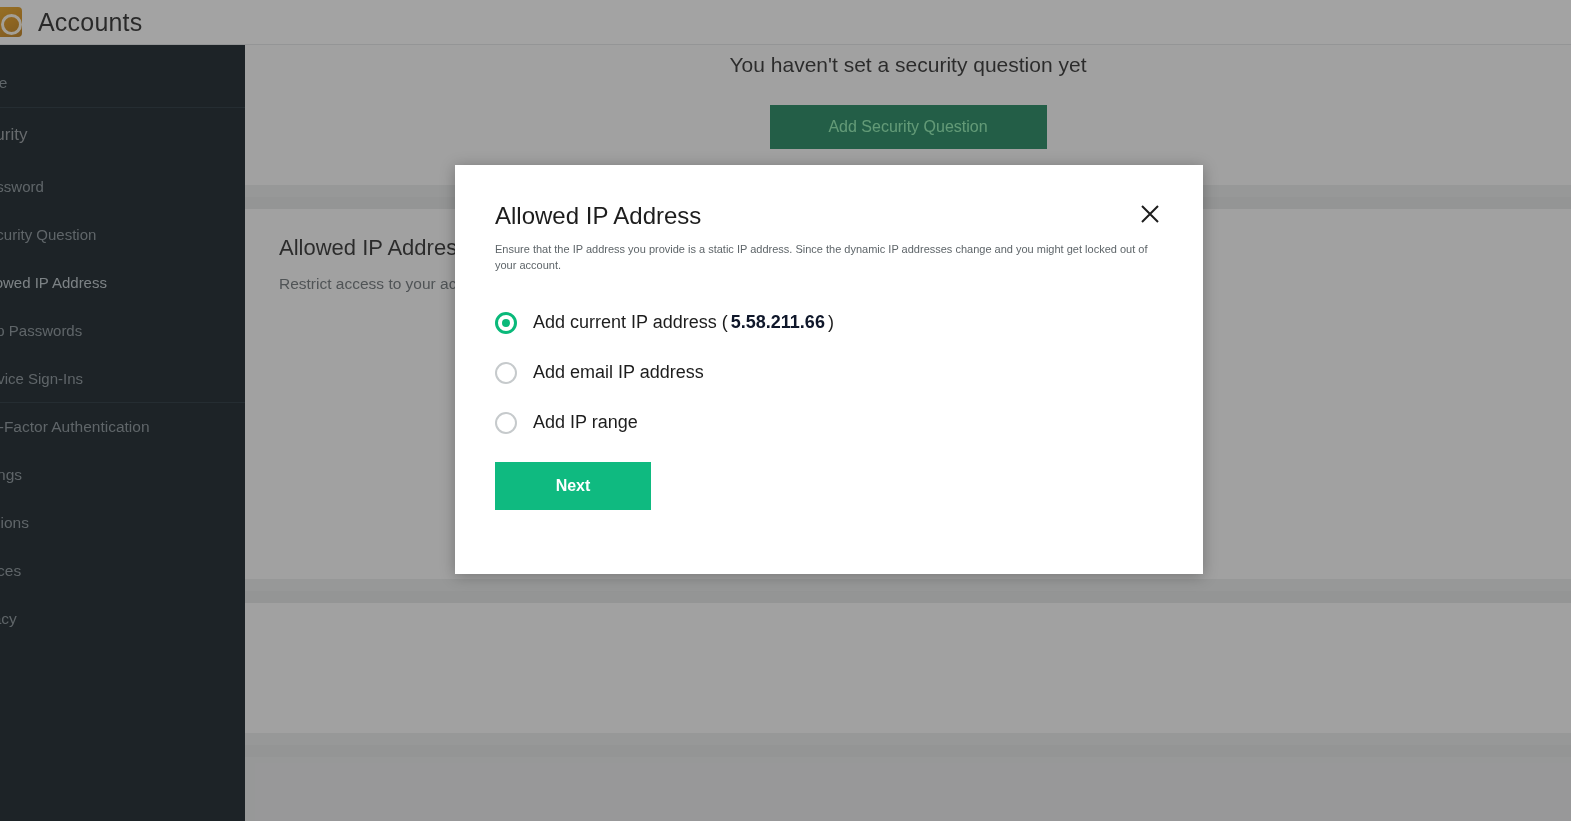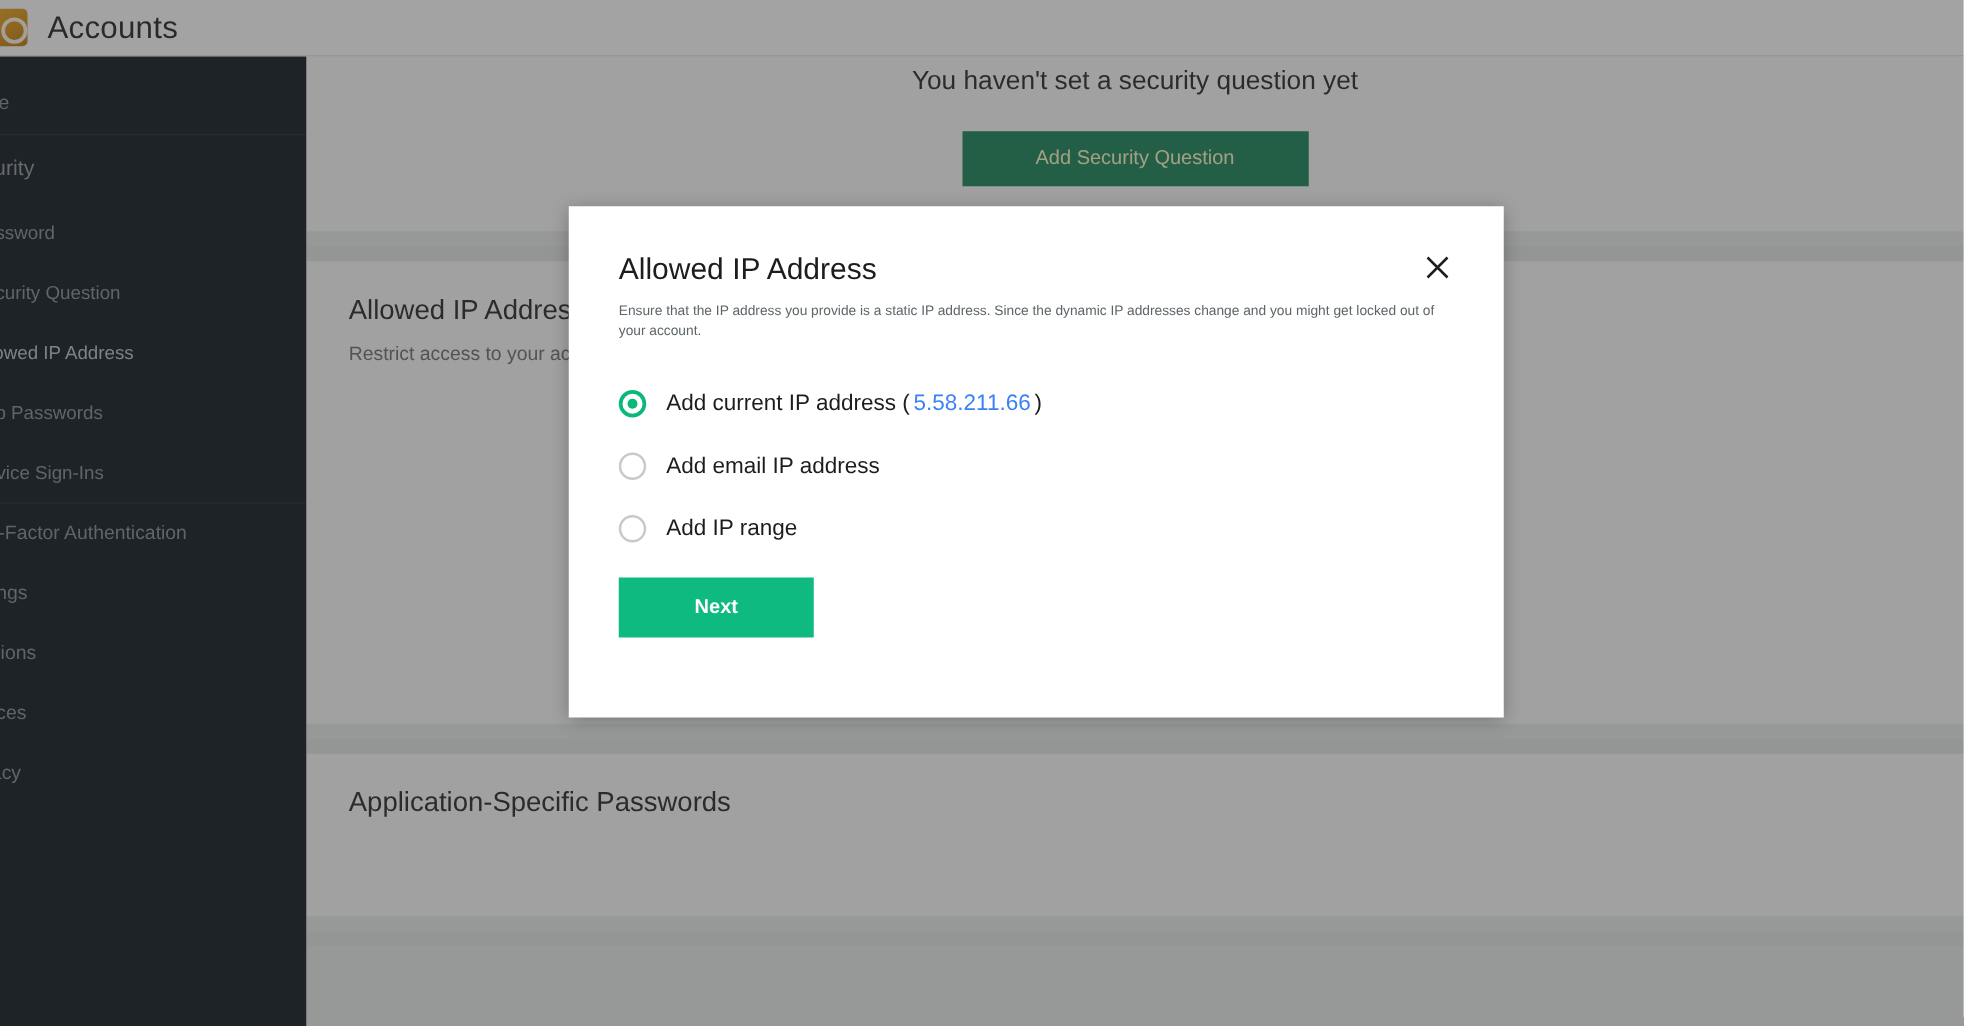--- a/index.html
+++ b/index.html
@@ -134,21 +134,21 @@
     justify-content: flex-start;
   }
   .sq-note {
     font-size: 21px;
     color: #1d1d1d;
     margin-top: 8px;
   }
   .btn-green-dark {
     margin-top: 28px;
     background: #0f7d52;
-    color: #fef9c3;
+    color: #86efac;
     border: none;
     font-size: 16px;
     font-family: inherit;
     padding: 13px 26px;
     min-width: 277px;
     cursor: pointer;
   }
 
   .ip-card { min-height: 300px; }
   .ip-btn-wrap {
@@ -235,22 +235,23 @@
     left: 4px; top: 4px;
     width: 8px; height: 8px;
     border-radius: 50%;
     background: #0ab97a;
   }
   .radio-label {
     font-size: 18px;
     color: #1d1d1d;
   }
   .ip-link {
-    color: #3b82f6;
+    color: #0f172a;
     margin: 0 3px;
+    font-weight: bold;
   }
   .paren { color: #1d1d1d; }
 
   .btn-next {
     margin-top: 14px;
     background: #0fba80;
     color: #ffffff;
     border: none;
     font-family: inherit;
     font-size: 16px;
@@ -330,21 +331,20 @@
         <div class="card-title">Allowed IP Address</div>
         <div class="card-desc">Restrict access to your account from specific IP addresses</div>
         <div class="ip-btn-wrap">
           <button class="btn-green-dark">Allowed IP Address</button>
         </div>
       </div>
 
       <div class="card-gap"></div>
 
       <div class="card asp-card">
-        <div class="card-title">Application-Specific Passwords</div>
       </div>
 
       <div class="card-gap"></div>
     </div>
   </div>
 
   <div class="dim"></div>
 
   <div class="modal">
     <div class="modal-title">Allowed IP Address</div>

